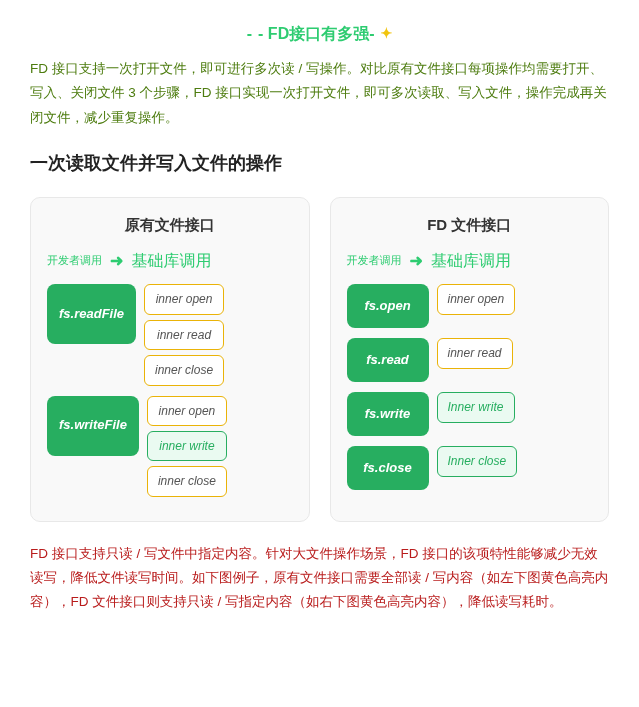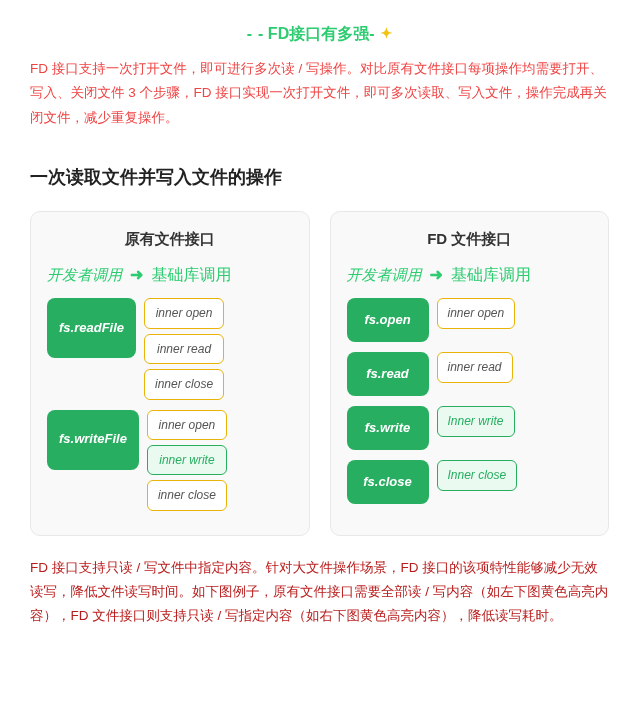--- a/index.html
+++ b/index.html
@@ -27,23 +27,23 @@
     .section-title .dash {
       color: #2ecc71;
     }
     .section-title .star {
       color: #f1c40f;
       font-size: 14px;
     }
 
     .intro-text {
       font-size: 13.5px;
-      color: #ef4444;
+      color: #4d7c0f;
       line-height: 1.8;
-      margin-bottom: 32px;
+      margin-bottom: 18px;
     }
 
     .diagram-title {
       text-align: left;
       font-size: 18px;
       font-weight: bold;
       color: #222;
       margin-bottom: 18px;
     }
 
@@ -73,22 +73,21 @@
     .caller-row {
       display: flex;
       align-items: center;
       gap: 8px;
       margin-bottom: 10px;
       font-size: 12px;
       color: #666;
     }
     .caller-label {
       color: #2ecc71;
-      font-size: 15px;
-      font-style: italic;
+      font-size: 11px;
     }
     .arrow-right {
       display: inline-block;
       color: #2ecc71;
       font-size: 16px;
       font-weight: bold;
     }
     .base-label {
       color: #2ecc71;
       font-size: 16px;

